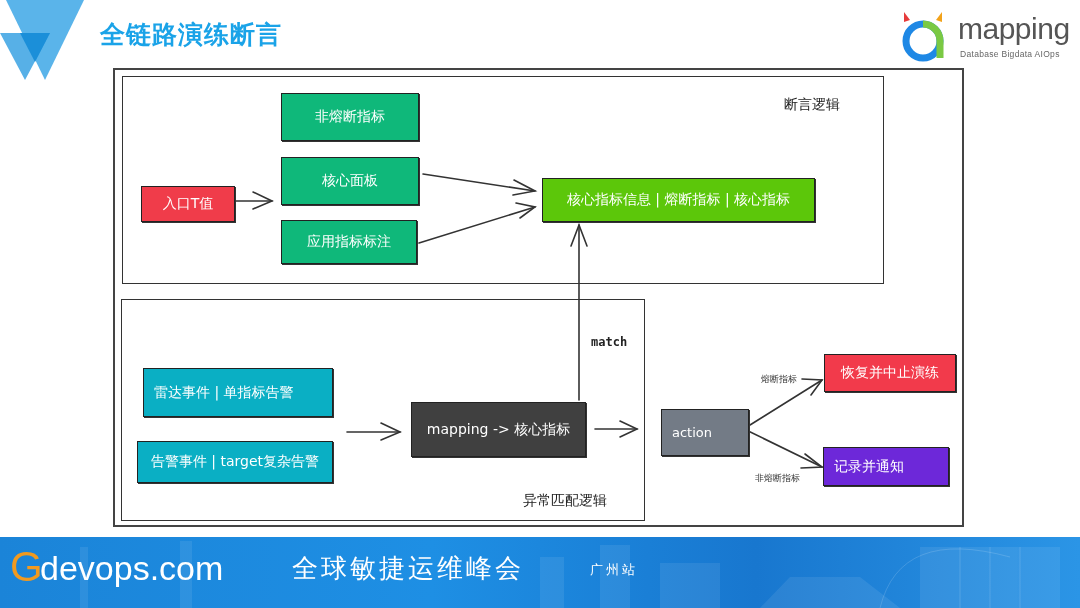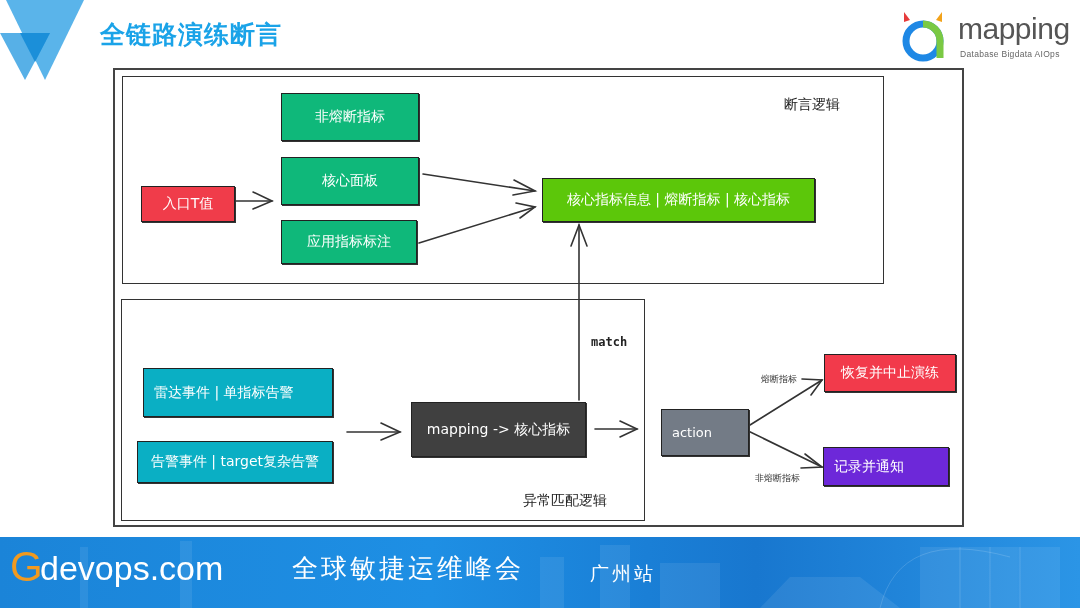--- a/index.html
+++ b/index.html
@@ -63,22 +63,22 @@
   }
   .footer-domain {
     position: absolute; left: 40px; top: 14px; font-size: 34px; color: #fff;
     font-family: "Liberation Sans", sans-serif; line-height: 1;
   }
   .footer-event {
     position: absolute; left: 292px; top: 20px; font-size: 26px; color: #fff;
     font-family: Liberation Mono, monospace; letter-spacing: 3px; line-height: 1;
   }
   .footer-city {
-    position: absolute; left: 590px; top: 27px; font-size: 19px; color: #fff;
-    font-family: Liberation Serif, serif; letter-spacing: 3px; line-height: 1;
+    position: absolute; left: 590px; top: 27px; font-size: 13px; color: #fff;
+    font-family: Liberation Mono, monospace; letter-spacing: 3px; line-height: 1;
   }
 </style>
 </head>
 <body>
 
 <svg class="logo-tri" viewBox="0 0 90 80">
   <polygon points="6,0 84,0 45,80" fill="#5ab4ea"></polygon>
   <polygon points="0,33 50,33 25,80" fill="#3aa2e3" opacity="0.85"></polygon>
   <polygon points="20,33 50,33 35,62" fill="#1b8fd9"></polygon>
 </svg>

